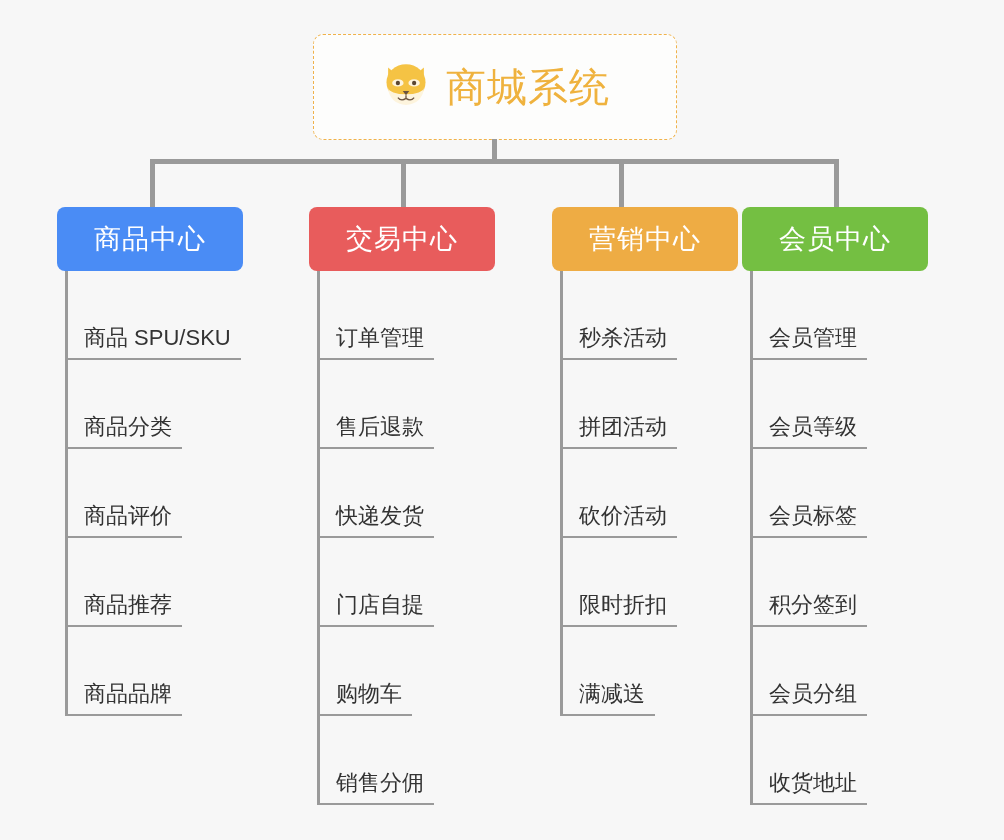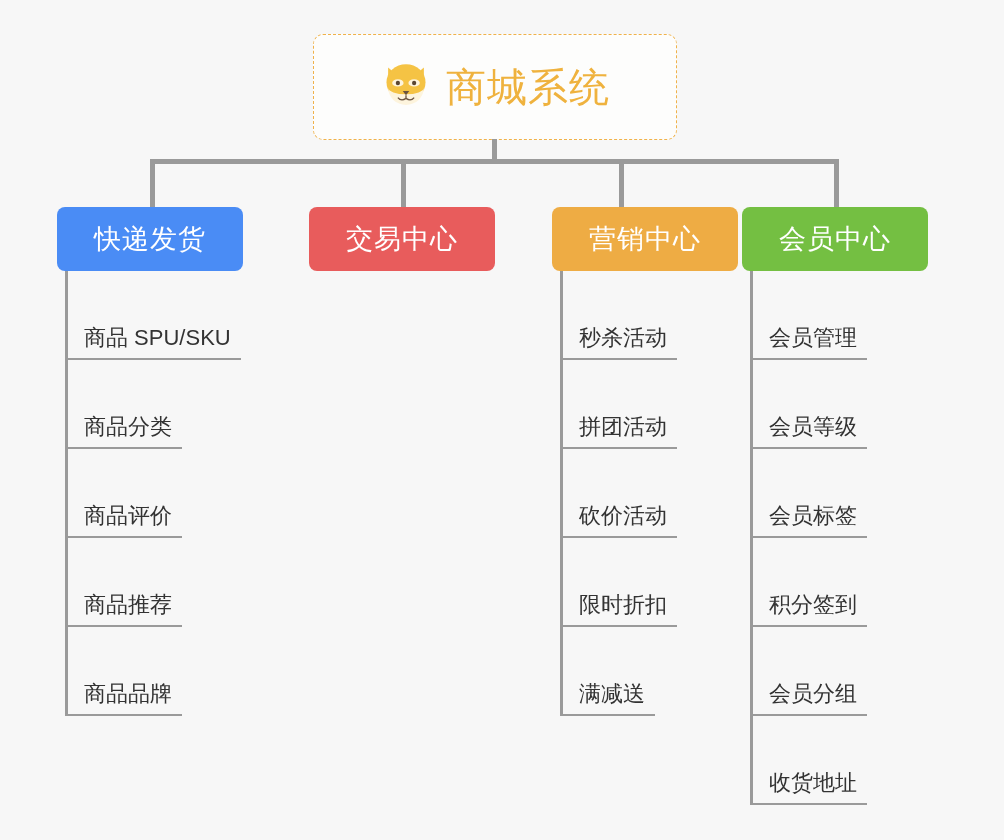--- a/index.html
+++ b/index.html
@@ -135,21 +135,21 @@
   </div>
 
   <div class="stem"></div>
   <div class="bus"></div>
   <div class="drop d1"></div>
   <div class="drop d2"></div>
   <div class="drop d3"></div>
   <div class="drop d4"></div>
 
   <div class="column col1">
-    <div class="header-pill">快递发货</div>
+    <div class="header-pill">商品中心</div>
     <div class="branch">
       <div class="leaf">
           <span class="leaf-label">商品 SPU/SKU</span>
         </div>
       <div class="leaf">
           <span class="leaf-label">商品分类</span>
         </div>
       <div class="leaf">
           <span class="leaf-label">商品评价</span>
         </div>
@@ -157,20 +157,40 @@
           <span class="leaf-label">商品推荐</span>
         </div>
       <div class="leaf">
           <span class="leaf-label">商品品牌</span>
         </div>
     </div>
   </div>
 
   <div class="column col2">
     <div class="header-pill">交易中心</div>
+    <div class="branch">
+      <div class="leaf">
+          <span class="leaf-label">订单管理</span>
+        </div>
+      <div class="leaf">
+          <span class="leaf-label">售后退款</span>
+        </div>
+      <div class="leaf">
+          <span class="leaf-label">快递发货</span>
+        </div>
+      <div class="leaf">
+          <span class="leaf-label">门店自提</span>
+        </div>
+      <div class="leaf">
+          <span class="leaf-label">购物车</span>
+        </div>
+      <div class="leaf">
+          <span class="leaf-label">销售分佣</span>
+        </div>
+    </div>
   </div>
 
   <div class="column col3">
     <div class="header-pill">营销中心</div>
     <div class="branch">
       <div class="leaf">
           <span class="leaf-label">秒杀活动</span>
         </div>
       <div class="leaf">
           <span class="leaf-label">拼团活动</span>

